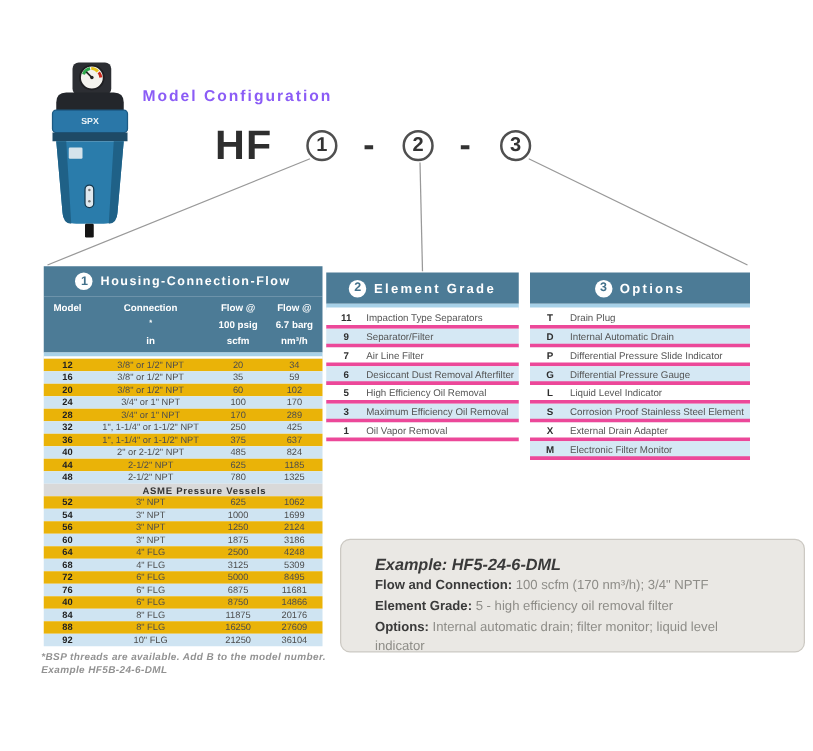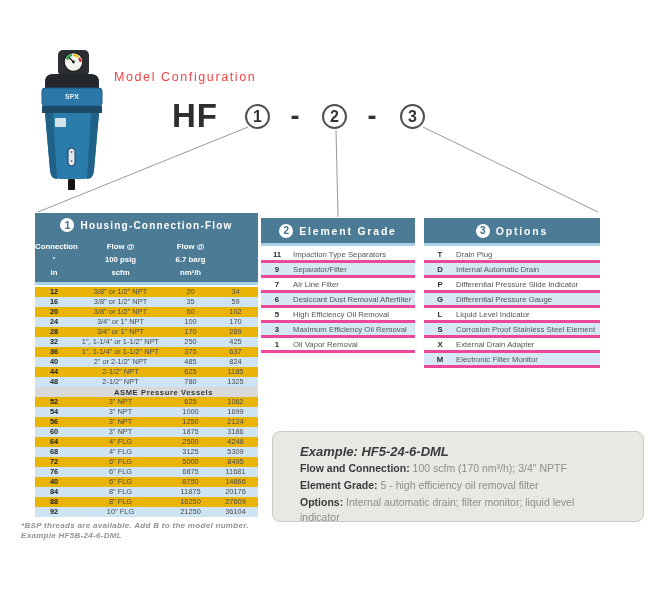--- a/index.html
+++ b/index.html
@@ -4,21 +4,21 @@
 <style>
   * { margin:0; padding:0; box-sizing:border-box; }
   body { background:#fff; }
   .canvas {
     position:relative; width:650px; height:601px; background:#ffffff;
     font-family:"Liberation Sans", sans-serif; overflow:hidden;
   }
   
   .green-title {
     position:absolute; left:114px; top:70px;
-    font-size:12.5px; font-weight:normal; letter-spacing:1.6px; color:#ef4444;
+    font-size:12.5px; font-weight:bold; letter-spacing:1.6px; color:#8b5cf6;
   }
   .hf-label {
     position:absolute; left:172px; top:97px;
     font-size:33px; font-weight:bold; color:#2e2e2e; letter-spacing:1px;
   }
   .pos-circle {
     position:absolute; top:104px; width:25px; height:25px; border-radius:50%;
     border:2px solid #4f4f4f; color:#333; font-size:16px; font-weight:bold;
     display:flex; align-items:center; justify-content:center; background:#fff;
   }
@@ -59,21 +59,21 @@
   }
   .t1group .t1row:nth-child(even) { background:#cfe4f2; }
   .t1row .m { font-weight:bold; color:#222; }
   .asme-row {
     height:10px; background:#d9d9d9; display:flex; align-items:center;
     justify-content:center; font-size:7.6px; font-weight:bold; color:#333;
     letter-spacing:0.6px;
     padding-left:34px;
   }
   .footnote {
-    position:absolute; left:21px; top:521px; font-size:8px; font-style:italic;
+    position:absolute; left:33px; top:521px; font-size:8px; font-style:italic;
     font-weight:bold; color:#929292; line-height:10px; letter-spacing:0.3px;
   }
   
   .t2 { left:261px; top:218px; width:154px; }
   .t3 { left:424px; top:218px; width:176px; }
   .t23row {
     display:grid; grid-template-columns:32px 1fr; height:15px;
     align-items:center; font-size:7.8px; color:#555; background:#fff;
     border-bottom:3px solid #ec4899;
   }
@@ -138,20 +138,25 @@
   <div class="pos-circle" style="left:322px">2</div>
   <div class="pos-dash" style="left:364px">-</div>
   <div class="pos-circle" style="left:400px">3</div>
 
   <div class="spec-table t1">
     <div class="tbar">
       <span class="badge">1</span>
       <span>Housing-Connection-Flow</span>
     </div>
     <div class="t1head">
+      <div class="hcol">
+        <span>Model</span>
+          <span></span>
+          <span></span>
+      </div>
       <div class="hcol">
         <span><span>Connection</span><sup>*</sup></span>
         <span></span>
         <span>in</span>
       </div>
       <div class="hcol">
         <span>Flow @</span>
         <span>100 psig</span>
         <span>scfm</span>
       </div>

